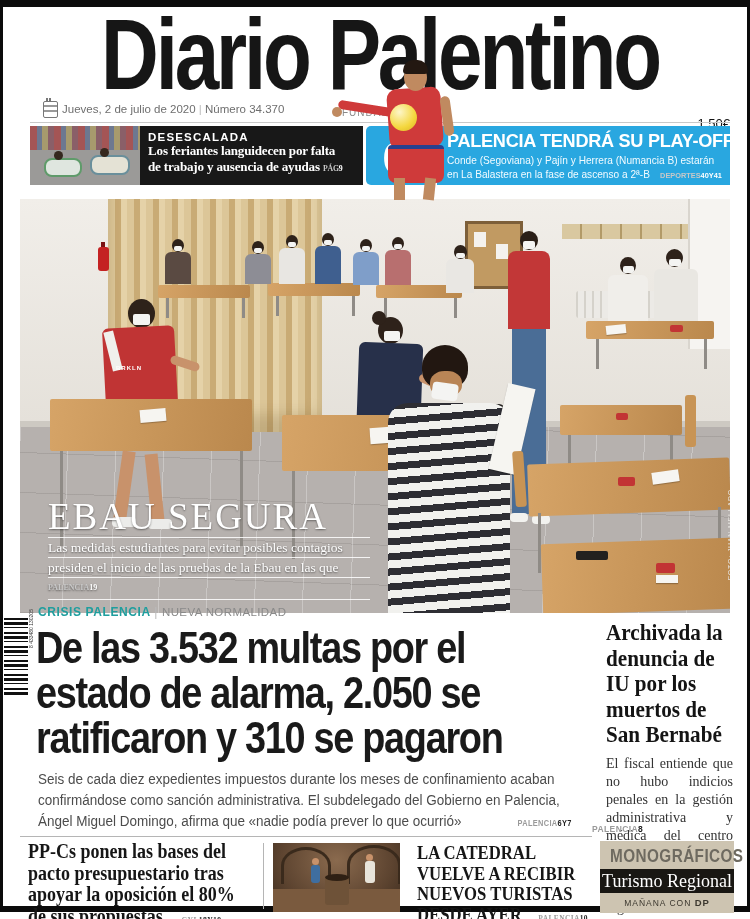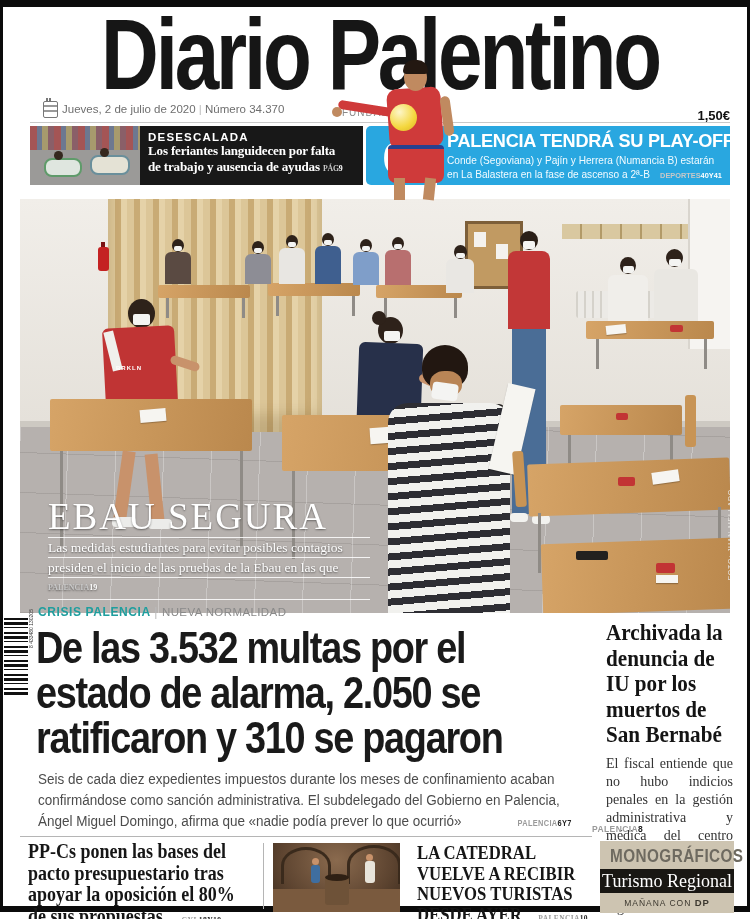--- a/index.html
+++ b/index.html
@@ -16,21 +16,21 @@
 
   
   .masthead{left:30px;top:6px;width:700px;text-align:center;font-weight:700;color:#161616;
             font-size:100px;letter-spacing:-4px;transform:scaleX(.8);transform-origin:50% 0;line-height:96px;}
   .daterow{top:103px;font-size:11.5px;color:#6e6e6e;}
   .crest{left:43px;top:101px;width:13px;height:15px;border:1.4px solid #777;border-radius:2px;
          background:linear-gradient(#fff 0 3px,#999 3px 5px,#fff 5px 8px,#999 8px 10px,#fff 10px);}
   .crest:before{content:"";position:absolute;left:2px;top:-4px;width:7px;height:3px;
          background:repeating-linear-gradient(90deg,#777 0 2px,transparent 2px 3.5px);}
   .founded{left:342px;top:107px;font-size:10px;letter-spacing:1px;color:#8a8a8a;}
-  .price{left:660px;top:108px;width:70px;text-align:right;font-size:13px;font-weight:700;color:#111;}
+  .price{left:660px;top:116px;width:70px;text-align:right;font-size:13px;font-weight:400;color:#111;}
   .rule-date{left:30px;top:122px;width:700px;height:1px;background:#c9c9c9;}
 
   
   .thumb-feria{left:30px;top:126px;width:110px;height:59px;overflow:hidden;background:#9b9a98;}
   .blackbox{left:140px;top:126px;width:223px;height:59px;background:#181818;color:#fff;padding:5px 8px;box-sizing:border-box;}
   .bb-kicker{font-size:11.5px;font-weight:700;letter-spacing:1.2px;color:#fff;}
   .bb-line{font-family:"Liberation Serif",serif;font-weight:700;font-size:13.5px;line-height:16px;
            letter-spacing:-.2px;transform:scaleX(.97);transform-origin:left;}
   .dlogo{left:366px;top:126px;width:67px;height:59px;background:#29a7e0;border-radius:5px;
          color:#fff;font-weight:700;font-size:58px;line-height:54px;text-align:center;}

